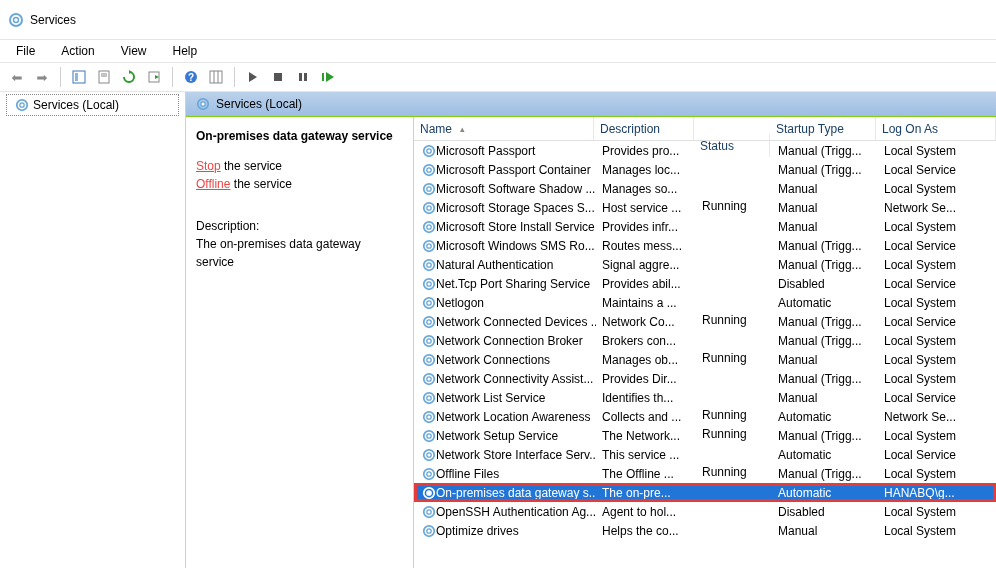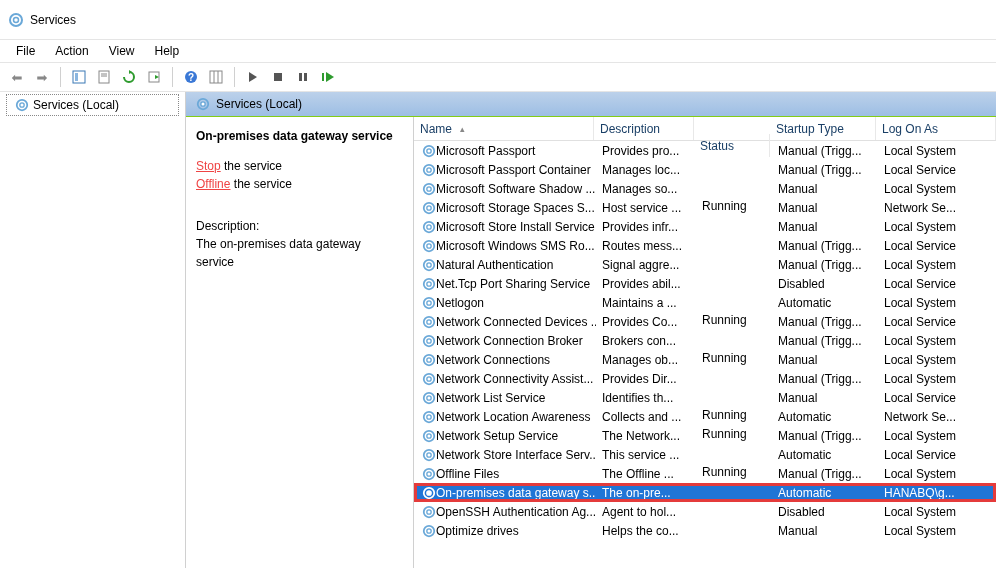--- a/index.html
+++ b/index.html
@@ -20,21 +20,21 @@
     height: 40px;
     padding: 0 8px;
     border-bottom: 1px solid #e5e5e5;
   }
   .titlebar .app-icon { width: 16px; height: 16px; margin-right: 6px; }
   .menubar {
     display: flex;
     align-items: center;
     height: 22px;
     padding: 0 6px;
-    gap: 0;
+    gap: 6px;
   }
   .menubar .menu-item {
     padding: 2px 10px;
     cursor: default;
   }
   .toolbar {
     display: flex;
     align-items: center;
     height: 30px;
     padding: 2px 6px;
@@ -387,21 +387,21 @@
               <div class="cell col-logon">Local System</div>
             </div>
             <div class="row">
               <div class="cell col-name name">
                 <svg class="gear-svg" viewBox="0 0 16 16">
                   <circle class="outer" cx="8" cy="8" r="6"></circle>
                   <circle class="inner" cx="8" cy="8" r="2.5"></circle>
                 </svg>
                 <span>Network Connected Devices ...</span>
               </div>
-              <div class="cell col-desc">Provides Co...</div>
+              <div class="cell col-desc">Network Co...</div>
               <div class="cell col-status"></div>
               <div class="cell col-startup">Manual (Trigg...</div>
               <div class="cell col-logon">Local Service</div>
             </div>
             <div class="row">
               <div class="cell col-name name">
                 <svg class="gear-svg" viewBox="0 0 16 16">
                   <circle class="outer" cx="8" cy="8" r="6"></circle>
                   <circle class="inner" cx="8" cy="8" r="2.5"></circle>
                 </svg>

